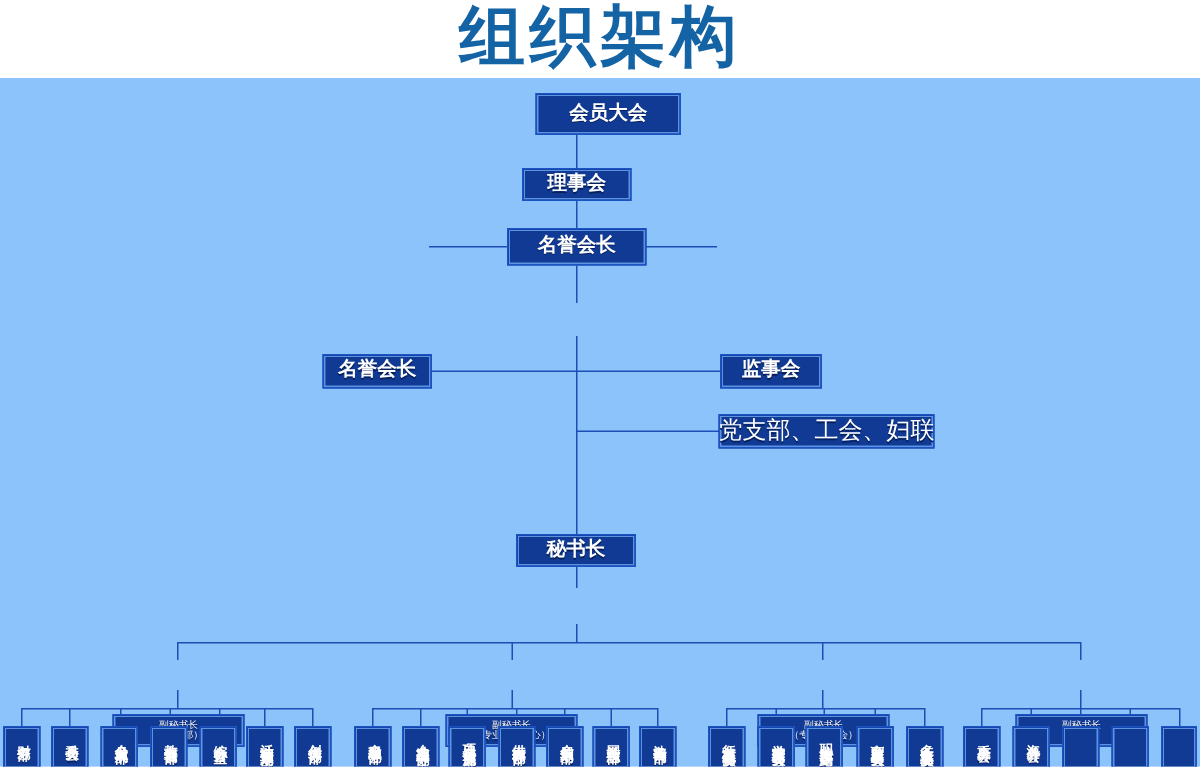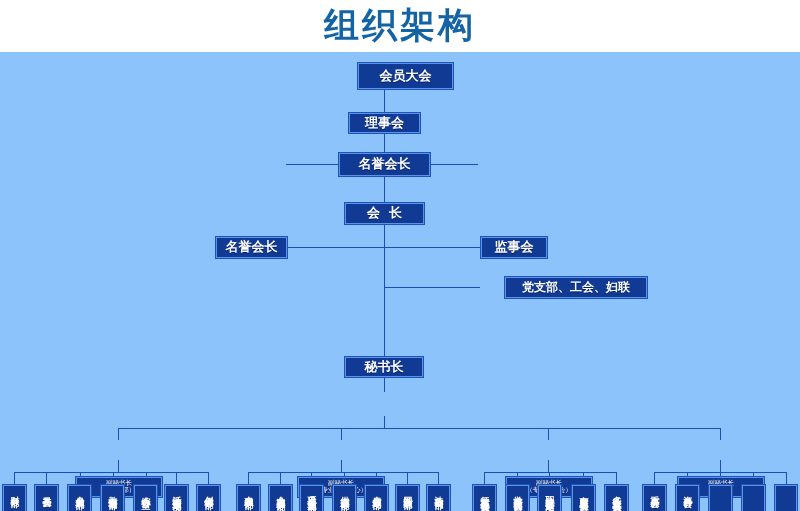--- a/index.html
+++ b/index.html
@@ -23,21 +23,21 @@
     position: absolute;
     left: 0; top: 0;
     width: 800px; height: 52px;
     background: #ffffff;
   }
   #page-title {
     position: absolute;
     left: 0; top: 2px;
     width: 800px;
     text-align: center;
-    font-size: 35px;
+    font-size: 44px;
     font-weight: bold;
     color: #1464a5;
     letter-spacing: 3px;
     line-height: 46px;
     white-space: nowrap;
   }
 
   
   #canvas {
     position: absolute;
@@ -61,21 +61,21 @@
   }
   .box .txt {
     display: block;
     line-height: 1.15;
     white-space: pre;
     text-shadow: 0 1px 0 #06205c;
   }
 
   
   .box.lvl  { font-size: 13px; font-weight: bold; }
-  .box.lvl2 { font-size: 12px; font-weight: bold; margin-left: 25px; }
+  .box.lvl2 { font-size: 16px; font-weight: normal; }
 
   
   .box.dep {
     font-size: 6.5px;
     font-weight: normal;
     line-height: 1.5;
     margin-top: 36px;
   }
   .box.dep .txt { white-space: pre-line; }
 
@@ -187,23 +187,20 @@
     <div class="box lvl" style="left:348px; top:60px; width:73px; height:22px;">
       <span class="txt">理事会</span>
     </div>
 
 
     <div class="box lvl" style="left:338px; top:100px; width:93px; height:25px;">
       <span class="txt">名誉会长</span>
     </div>
 
 
-    <div class="box lvl" style="left:344px; top:150px; width:81px; height:23px;">
-      <span class="txt">会  长</span>
-    </div>
 
     <div class="box lvl" style="left:215px; top:184px; width:73px; height:23px;">
       <span class="txt">名誉会长</span>
     </div>
 
     <div class="box lvl" style="left:480px; top:184px; width:68px; height:23px;">
       <span class="txt">监事会</span>
     </div>
 
     <div class="box lvl2" style="left:479px; top:224px; width:144px; height:23px;">

